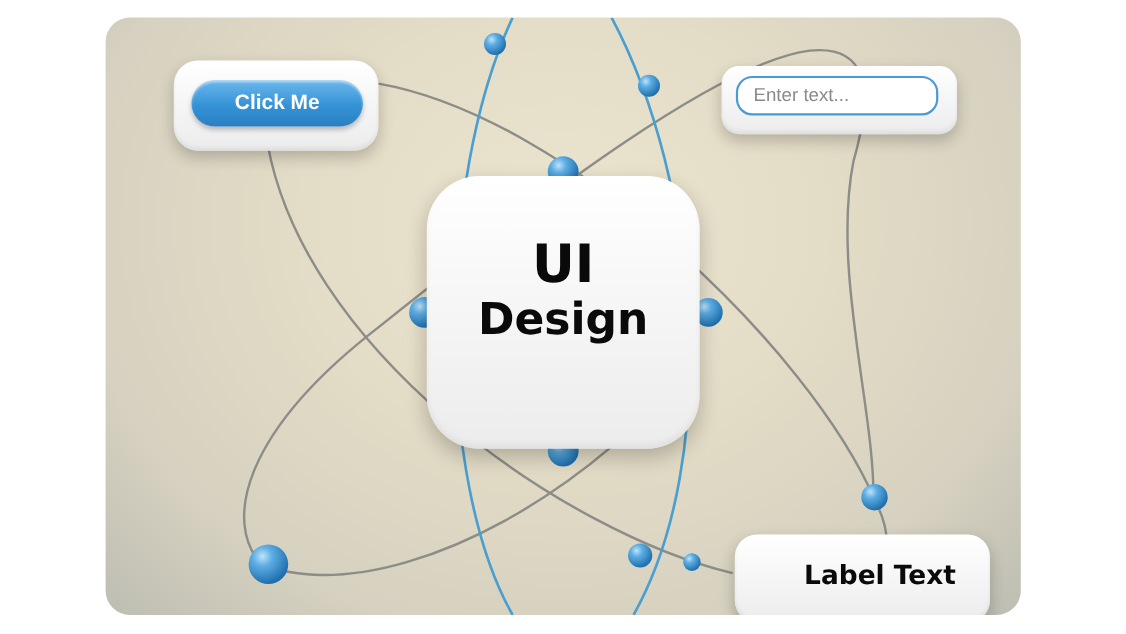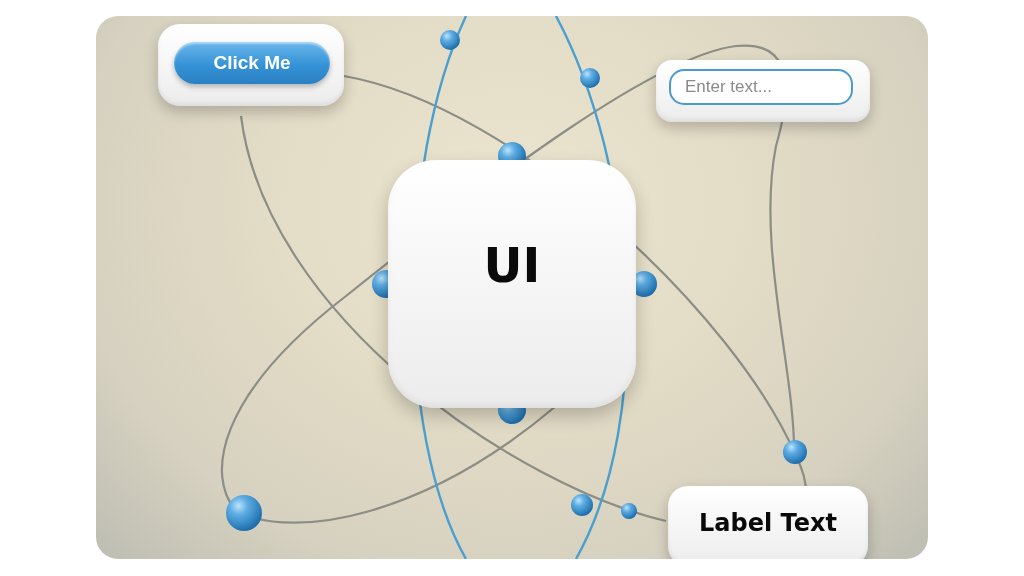--- a/index.html
+++ b/index.html
@@ -2,35 +2,35 @@
 <html><head>
 <meta charset="utf-8">
 <style>
   html,body{margin:0;padding:0;background:#ffffff;}
   body{width:1024px;height:576px;position:relative;overflow:hidden;font-family:"Liberation Sans",sans-serif;}
   .canvas{position:absolute;left:96px;top:16px;width:832px;height:543px;border-radius:22px;overflow:hidden;
     background:radial-gradient(ellipse at 50% 35%, #ebe4cf 0%, #e3dcc6 40%, #d6d1c0 75%, #bdbdb2 100%);}
   svg.orbits{position:absolute;left:0;top:0;width:832px;height:543px;}
   .card{position:absolute;background:linear-gradient(#ffffff,#ececec);border-radius:22px;
     box-shadow:0 6px 14px rgba(0,0,0,0.22), inset 0 -3px 4px rgba(0,0,0,0.06);}
-  .btn-card{left:62px;top:8px;width:186px;height:82px;}
+  .btn-card{left:62px;top:39px;width:186px;height:82px;}
   .click-btn{position:absolute;left:16px;top:18px;width:156px;height:42px;border-radius:22px;border:none;
     background:linear-gradient(#6ab7ec,#3592d6 55%,#2a7fc2);color:#fff;font-weight:bold;font-size:19px;
     box-shadow:0 3px 5px rgba(0,0,0,0.25), inset 0 2px 2px rgba(255,255,255,0.45);
     font-family:"Liberation Sans",sans-serif;display:flex;align-items:center;justify-content:center;}
   .input-card{left:560px;top:44px;width:214px;height:62px;border-radius:16px;}
   .text-input{position:absolute;left:13px;top:9px;width:184px;height:36px;border:2px solid #4a9ad3;border-radius:15px;
     background:#fff;box-sizing:border-box;padding-left:14px;font-size:17px;color:#888;font-family:"Liberation Sans",sans-serif;outline:none;}
   .text-input::placeholder{color:#8a8a8a;}
   .center-card{left:292px;top:144px;width:248px;height:248px;border-radius:48px;
     display:flex;flex-direction:column;align-items:center;justify-content:center;
     box-shadow:0 8px 18px rgba(0,0,0,0.22), inset 0 -4px 6px rgba(0,0,0,0.05);}
   .title-line1{font-family:"DejaVu Sans",sans-serif;font-weight:bold;font-size:48px;line-height:52px;color:#0a0a0a;margin-top:-38px;}
   .title-line2{font-family:"DejaVu Sans",sans-serif;font-weight:bold;font-size:40px;line-height:50px;color:#0a0a0a;}
-  .label-card{left:572px;top:470px;width:200px;height:80px;border-radius:20px;display:flex;align-items:center;justify-content:center;}
+  .label-card{left:572px;top:470px;width:200px;height:80px;border-radius:20px;display:flex;align-items:center;justify-content:center;padding-left:32px;}
   .label-text{font-family:"DejaVu Sans",sans-serif;font-weight:bold;font-size:24px;color:#0a0a0a;margin-top:-6px;}
 </style>
 </head>
 <body>
 
 <div class="canvas">
   <svg class="orbits" viewBox="0 0 832 543">
     <defs>
       <radialGradient id="ball" cx="35%" cy="30%" r="70%">
         <stop offset="0%" stop-color="#bfe3fb"></stop>
@@ -65,18 +65,19 @@
   <div class="card btn-card">
     <button class="click-btn">Click Me</button>
   </div>
 
   <div class="card input-card">
     <input class="text-input" type="text" placeholder="Enter text..." style="">
   </div>
 
   <div class="card center-card">
     <div class="title-line1">UI</div>
+    <div class="title-line2">Design</div>
   </div>
 
   <div class="card label-card">
     <span class="label-text">Label Text</span>
   </div>
 </div>
 
 </body></html>

